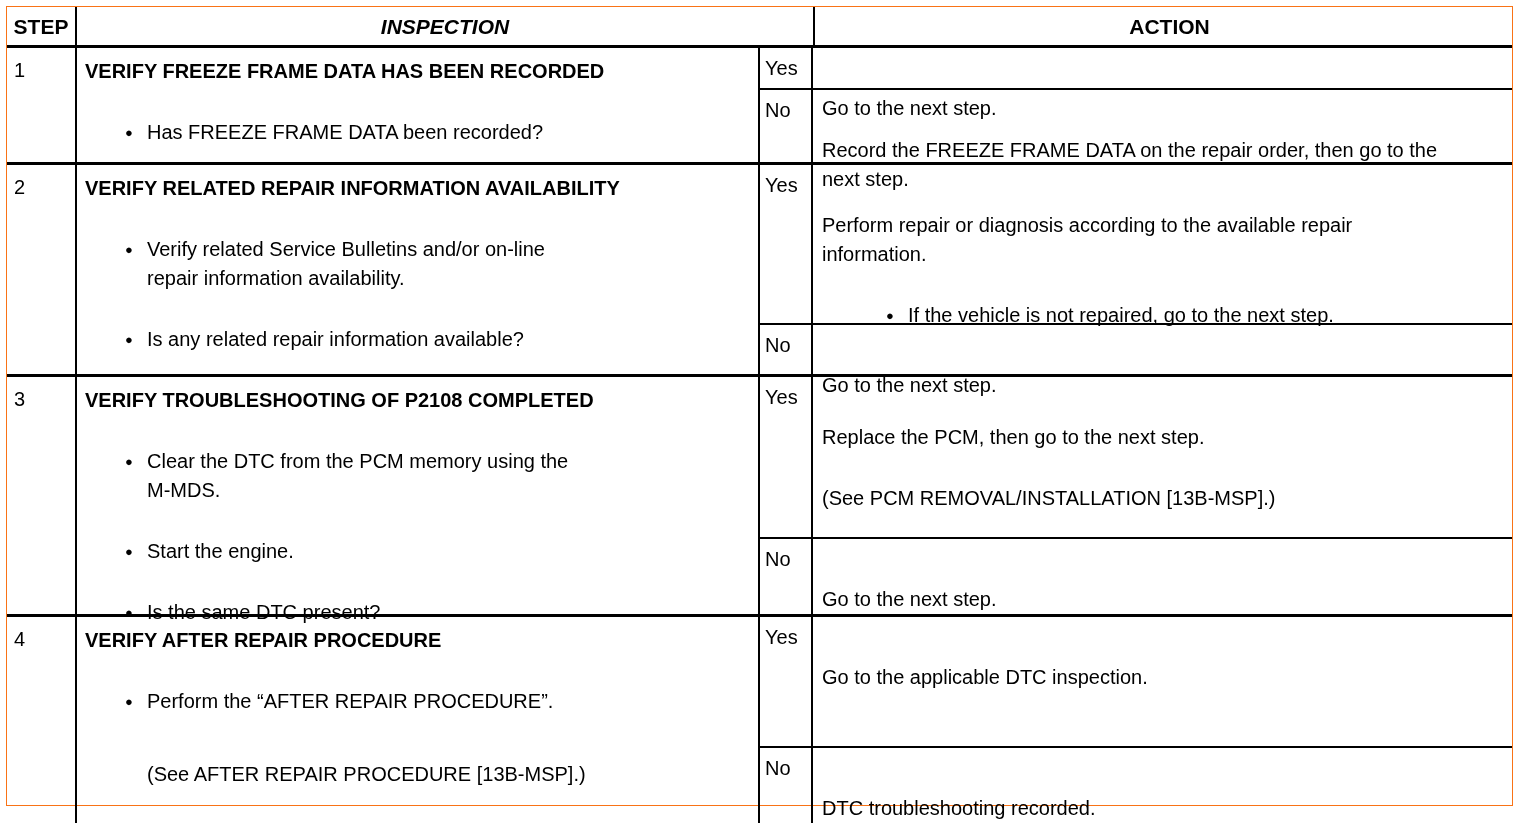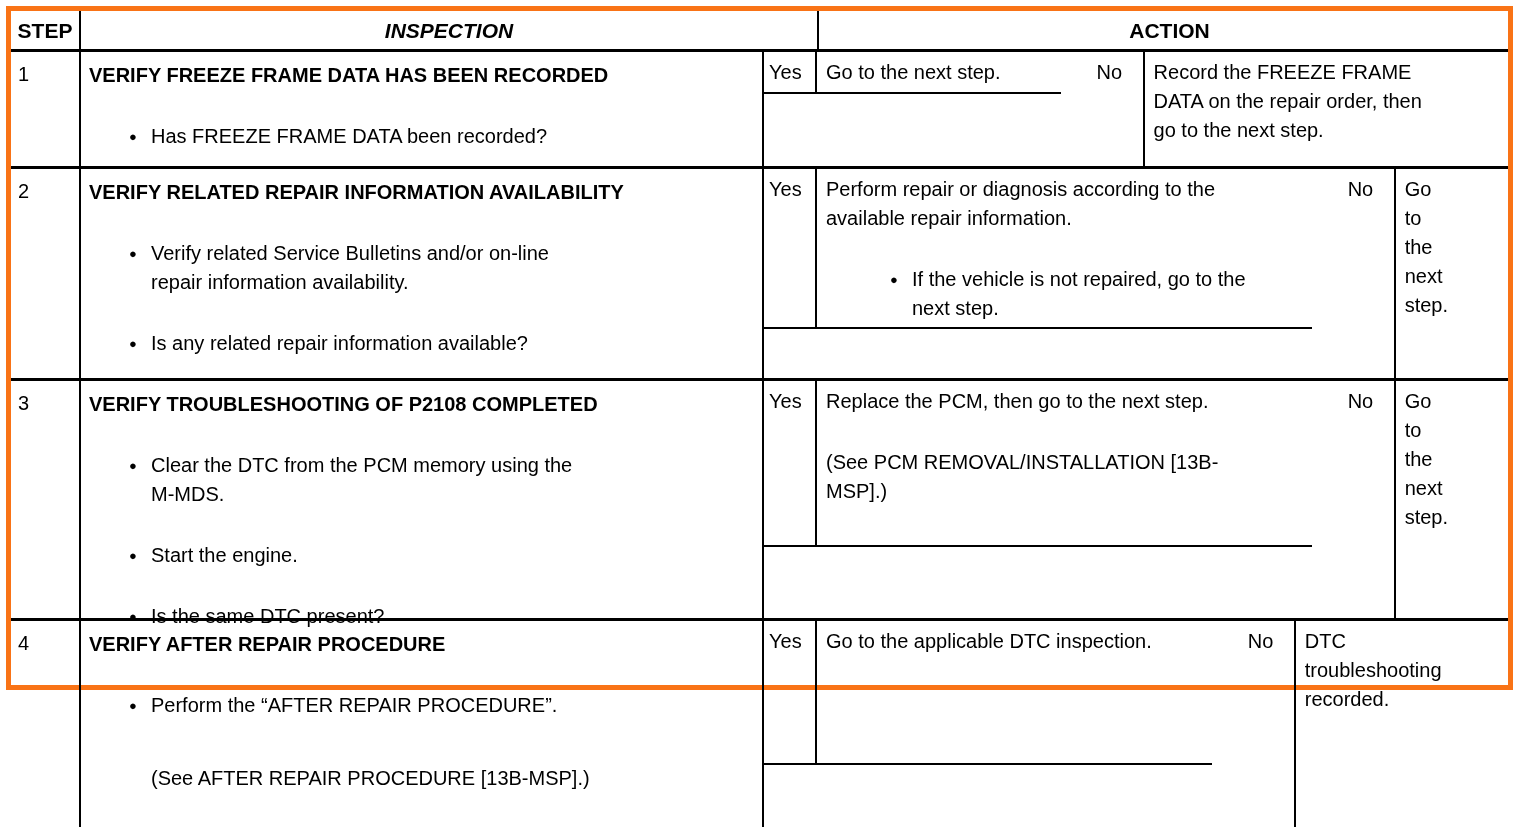--- a/index.html
+++ b/index.html
@@ -5,22 +5,22 @@
   * { box-sizing: border-box; margin: 0; padding: 0; }
   html, body { background: #ffffff; }
   body {
     width: 1520px; height: 828px;
     font-family: "Liberation Sans", sans-serif;
     color: #000;
     padding: 6px;
     overflow: hidden;
   }
   .tbl {
-    width: 1507px; height: 684px;
-    border: 5px solid #f97316;
+    width: 1507px; height: 800px;
+    border: 1px solid #f97316;
     background: #fff;
     font-size: 20px; line-height: 29px;
   }
   
   .hdr { display: flex; height: 41px; border-bottom: 3px solid #000; }
   .hdr > div {
     display: flex; align-items: center; justify-content: center;
     font-weight: bold; font-size: 21px;
   }
   .h-step { width: 70px; border-right: 2px solid #000; }
@@ -41,28 +41,28 @@
   .item { margin-top: 32px; }
   .bullet-row { display: flex; }
   .c-insp .bullet-row { margin-left: 40px; }
   .bullet {
     width: 22px; flex: 0 0 22px;
     font-size: 13px; line-height: 29px;
   }
   .c-insp .btxt { max-width: 450px; }
   .c-insp .note { margin-left: 62px; margin-top: 44px; }
   
-  .c-actions { flex: 1; display: flex; flex-direction: row; gap: 31px; }
+  .c-actions { flex: 1; display: flex; flex-direction: column; }
   .subrow { display: flex; border-bottom: 2px solid #000; }
   .subrow:last-child { border-bottom: none; flex: 1; }
   .c-yn {
     width: 53px; flex: 0 0 53px; border-right: 2px solid #000;
     padding: 6px 2px 0 5px;
   }
-  .c-act { flex: 1; padding: 6px 60px 0 9px; }
+  .c-act { flex: 1; padding: 6px 60px 0 9px; margin-top: 40px; }
   .c-act .bullet-row { margin-left: 64px; }
 </style>
 </head>
 <body>
 
 <div class="tbl">
 
   <div class="hdr">
     <div class="h-step">STEP</div>
     <div class="h-insp">INSPECTION</div>

